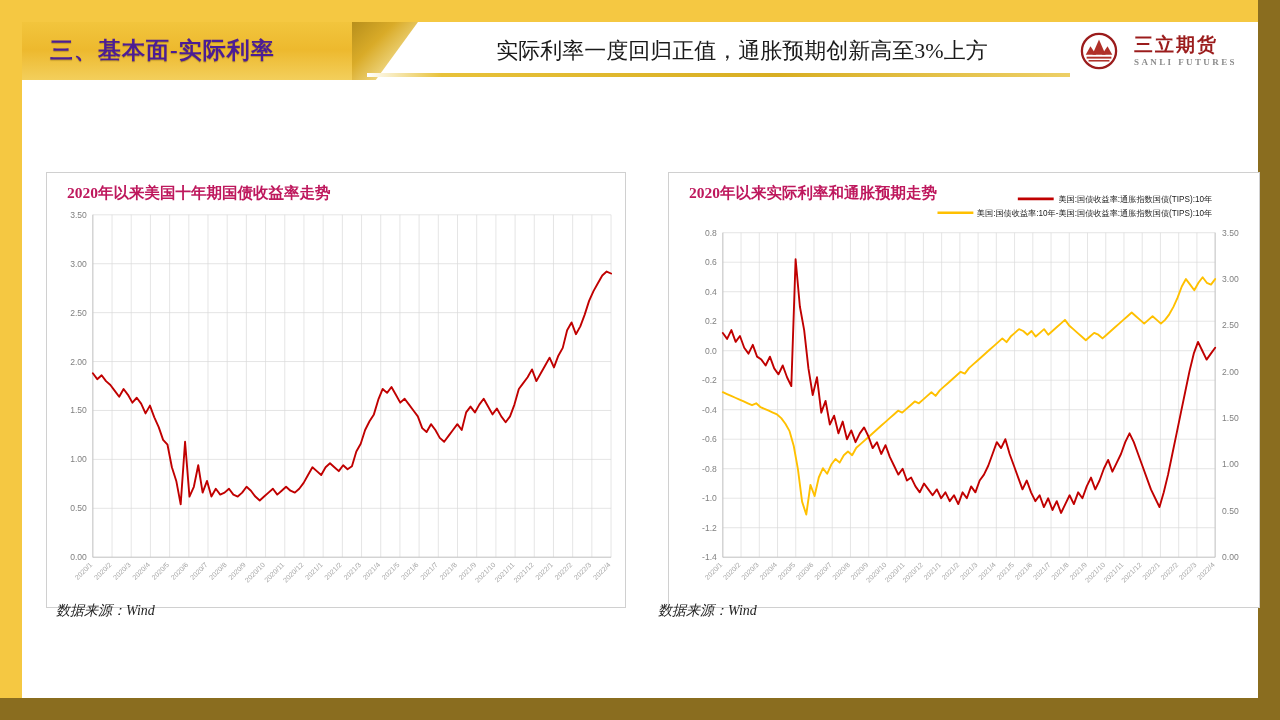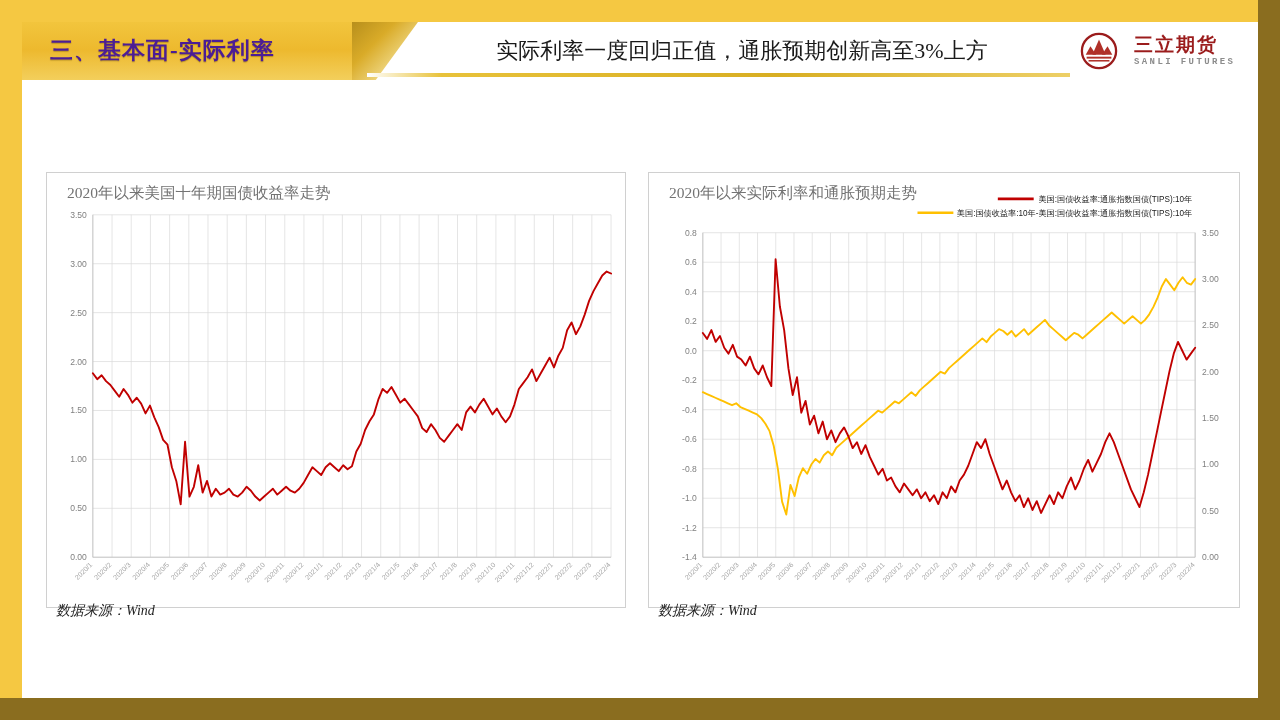--- a/index.html
+++ b/index.html
@@ -77,35 +77,35 @@
     position:absolute;right:8px;top:2px;width:180px;height:54px;
     background:#ffffff;display:flex;align-items:center;gap:16px;
     padding-left:10px;box-sizing:border-box;
   }
   .logo-mark{width:38px;height:38px;flex:0 0 38px;}
   .logo-txt-cn{
     font-family:"Liberation Sans",sans-serif;font-weight:bold;
     font-size:19px;color:#9b1c1c;letter-spacing:2px;line-height:1.05;
   }
   .logo-txt-en{
-    font-family:Liberation Mono, monospace;font-weight:bold;
+    font-family:Liberation Serif, serif;font-weight:bold;
     font-size:9px;color:#8c8c8c;letter-spacing:2.4px;margin-top:2px;
   }
 
   
   .card{
     position:absolute;background:#ffffff;border:1px solid #d0d0d0;
     box-sizing:border-box;
   }
   #card-left{left:46px;top:172px;width:580px;height:436px;}
-  #card-right{left:648px;top:172px;width:592px;height:436px;}
+  #card-right{left:668px;top:172px;width:592px;height:436px;}
   .card-title{
     position:absolute;left:20px;top:10px;
-    font-family:"Liberation Serif",serif;font-weight:normal;
-    font-size:15.5px;color:#737373;white-space:nowrap;
+    font-family:"Liberation Serif",serif;font-weight:bold;
+    font-size:15.5px;color:#be185d;white-space:nowrap;
   }
   .src-note{
     position:absolute;font-family:"Liberation Serif",serif;
     font-style:italic;font-size:14px;color:#222;
   }
   #src-left{left:56px;top:602px;}
   #src-right{left:658px;top:602px;}
 
   
   .chart-svg{position:absolute;left:0;top:0;width:100%;height:100%;}

